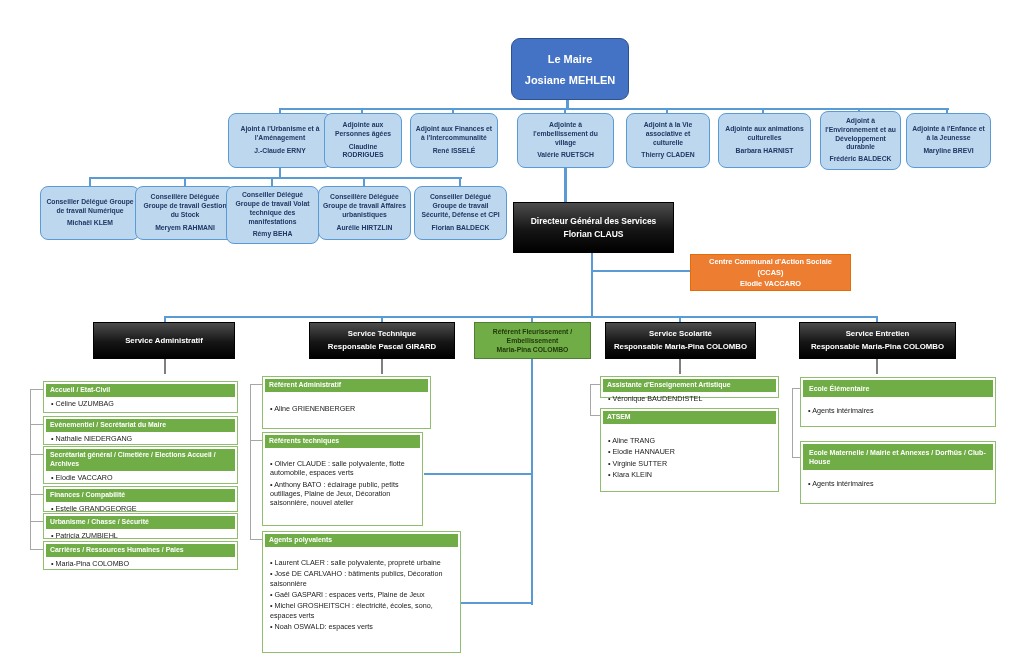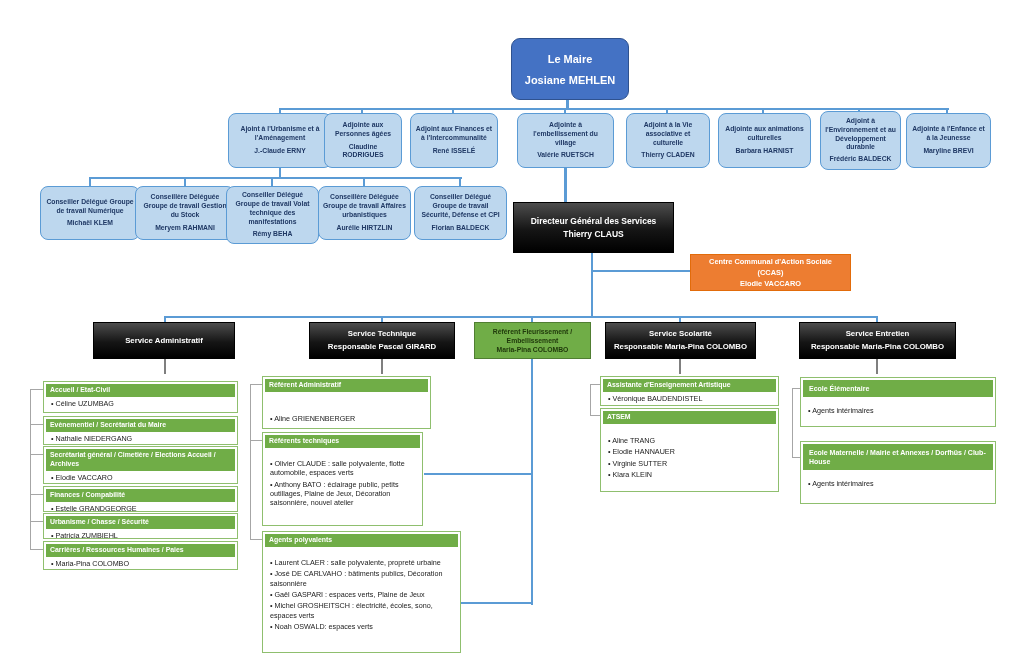--- a/index.html
+++ b/index.html
@@ -109,21 +109,21 @@
     <div>Aurélie HIRTZLIN</div>
   </div>
   <div class="abs bluebox" style="left:414px;top:186px;width:93px;height:54px">
     <div>Conseiller Délégué Groupe de travail Sécurité, Défense et CPI</div>
     <div>Florian BALDECK</div>
   </div>
 
   <div class="line blue" style="left:564px;top:168px;width:3px;height:34px"></div>
   <div class="abs blackbox dgs" style="left:513px;top:202px;width:161px;height:51px">
     <div>Directeur Général des Services</div>
-    <div>Thierry CLAUS</div>
+    <div>Florian CLAUS</div>
   </div>
   <div class="line blue" style="left:591px;top:253px;width:2px;height:65px"></div>
   <div class="line blue" style="left:592px;top:270px;width:98px;height:2px"></div>
   <div class="abs ccas" style="left:690px;top:254px;width:161px;height:37px">
     <div>Centre Communal d'Action Sociale</div>
     <div>(CCAS)</div>
     <div>Elodie VACCARO</div>
   </div>
 
   <div class="line blue" style="left:164px;top:316px;width:714px;height:2px"></div>
@@ -207,21 +207,21 @@
       </div>
   </div>
 
   <div class="line rail" style="left:250px;top:384px;width:1px;height:156px"></div>
   <div class="line rail" style="left:250px;top:384px;width:12px;height:1px"></div>
   <div class="line rail" style="left:250px;top:440px;width:12px;height:1px"></div>
   <div class="line rail" style="left:250px;top:539px;width:12px;height:1px"></div>
 
   <div class="abs section" style="left:262px;top:376px;width:169px;height:53px">
     <div class="sec-header">Référent Administratif</div>
-    <div class="items" style="margin-top:20px">
+    <div class="items" style="margin-top:10px">
       <div class="item">Aline GRIENENBERGER</div>
     </div>
   </div>
   <div class="abs section" style="left:262px;top:432px;width:161px;height:94px">
     <div class="sec-header">Référents techniques</div>
     <div class="items" style="margin-top:9px">
       <div class="item">Olivier CLAUDE : salle polyvalente, flotte automobile, espaces verts</div>
       <div class="item">Anthony BATO : éclairage public, petits outillages, Plaine de Jeux, Décoration saisonnière, nouvel atelier</div>
     </div>
   </div>
@@ -233,21 +233,21 @@
       <div class="item">Gaël GASPARI : espaces verts, Plaine de Jeux</div>
       <div class="item">Michel GROSHEITSCH : électricité, écoles, sono, espaces verts</div>
       <div class="item">Noah OSWALD: espaces verts</div>
     </div>
   </div>
 
   <div class="line rail" style="left:590px;top:384px;width:1px;height:32px"></div>
   <div class="line rail" style="left:590px;top:384px;width:10px;height:1px"></div>
   <div class="line rail" style="left:590px;top:415px;width:10px;height:1px"></div>
 
-  <div class="abs section" style="left:600px;top:376px;width:179px;height:30px">
+  <div class="abs section" style="left:600px;top:376px;width:179px;height:22px">
     <div class="sec-header">Assistante d'Enseignement Artistique</div>
     <div class="items">
         <div class="item">Véronique BAUDENDISTEL</div>
       </div>
   </div>
   <div class="abs section" style="left:600px;top:408px;width:179px;height:84px">
     <div class="sec-header">ATSEM</div>
     <div class="items" style="margin-top:10px">
       <div class="item">Aline TRANG</div>
       <div class="item">Elodie HANNAUER</div>

